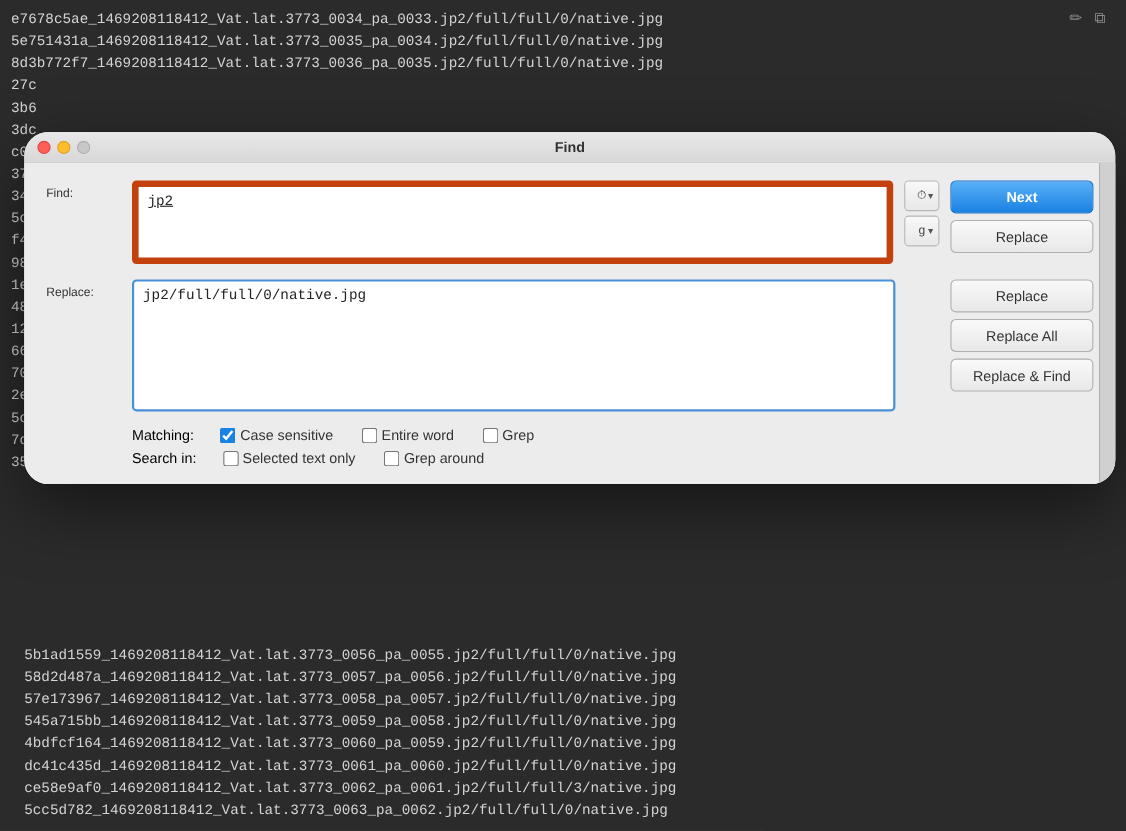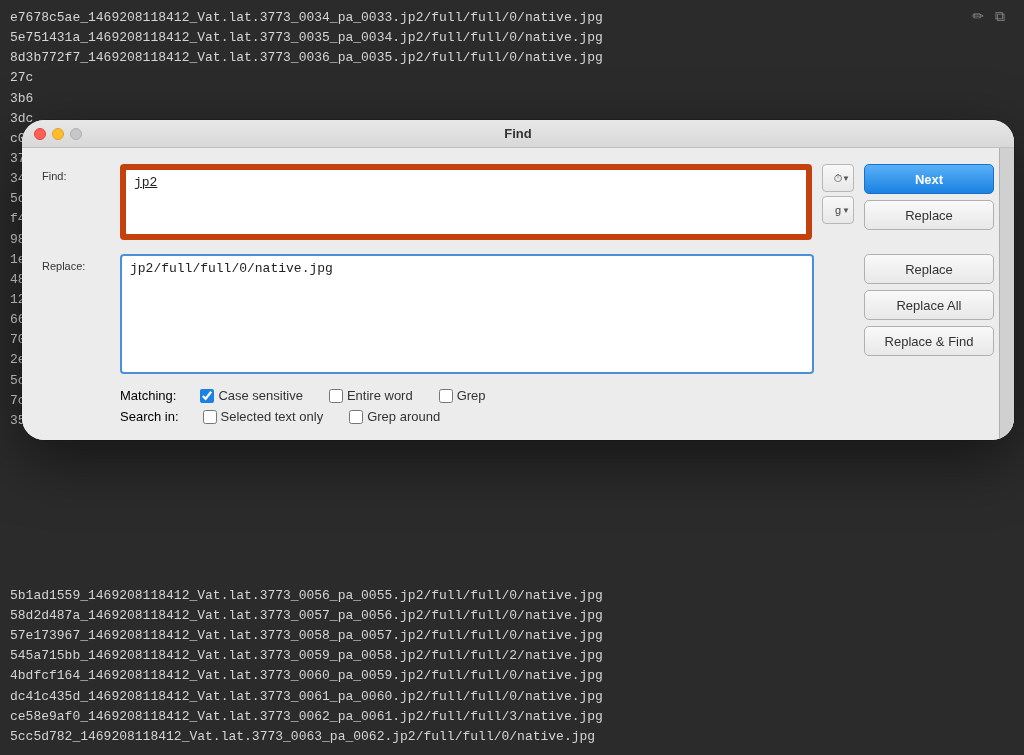--- a/index.html
+++ b/index.html
@@ -288,25 +288,25 @@
   <div class="terminal-line">48b</div>
   <div class="terminal-line">12c</div>
   <div class="terminal-line">66c</div>
   <div class="terminal-line">702</div>
   <div class="terminal-line">2e9</div>
   <div class="terminal-line">5cf</div>
   <div class="terminal-line">7c8</div>
   <div class="terminal-line">35c</div>
   <div class="terminal-line">&nbsp;</div>
 
-  <div style="position:absolute; bottom:0; left:0; right:0; padding: 8px 10px;">
+  <div style="position:absolute; bottom:0; left:0; right:0; padding: 8px 22px;">
     <div class="terminal-line">5b1ad1559_1469208118412_Vat.lat.3773_0056_pa_0055.jp2/full/full/0/native.jpg</div>
     <div class="terminal-line">58d2d487a_1469208118412_Vat.lat.3773_0057_pa_0056.jp2/full/full/0/native.jpg</div>
     <div class="terminal-line">57e173967_1469208118412_Vat.lat.3773_0058_pa_0057.jp2/full/full/0/native.jpg</div>
-    <div class="terminal-line">545a715bb_1469208118412_Vat.lat.3773_0059_pa_0058.jp2/full/full/2/native.jpg</div>
+    <div class="terminal-line">545a715bb_1469208118412_Vat.lat.3773_0059_pa_0058.jp2/full/full/0/native.jpg</div>
     <div class="terminal-line">4bdfcf164_1469208118412_Vat.lat.3773_0060_pa_0059.jp2/full/full/0/native.jpg</div>
     <div class="terminal-line">dc41c435d_1469208118412_Vat.lat.3773_0061_pa_0060.jp2/full/full/0/native.jpg</div>
     <div class="terminal-line">ce58e9af0_1469208118412_Vat.lat.3773_0062_pa_0061.jp2/full/full/3/native.jpg</div>
     <div class="terminal-line">5cc5d782_1469208118412_Vat.lat.3773_0063_pa_0062.jp2/full/full/0/native.jpg</div>
   </div>
 </div>
 
 <div class="toolbar">
   <span class="toolbar-icon">✏</span>
   <span class="toolbar-icon">⧉</span>

